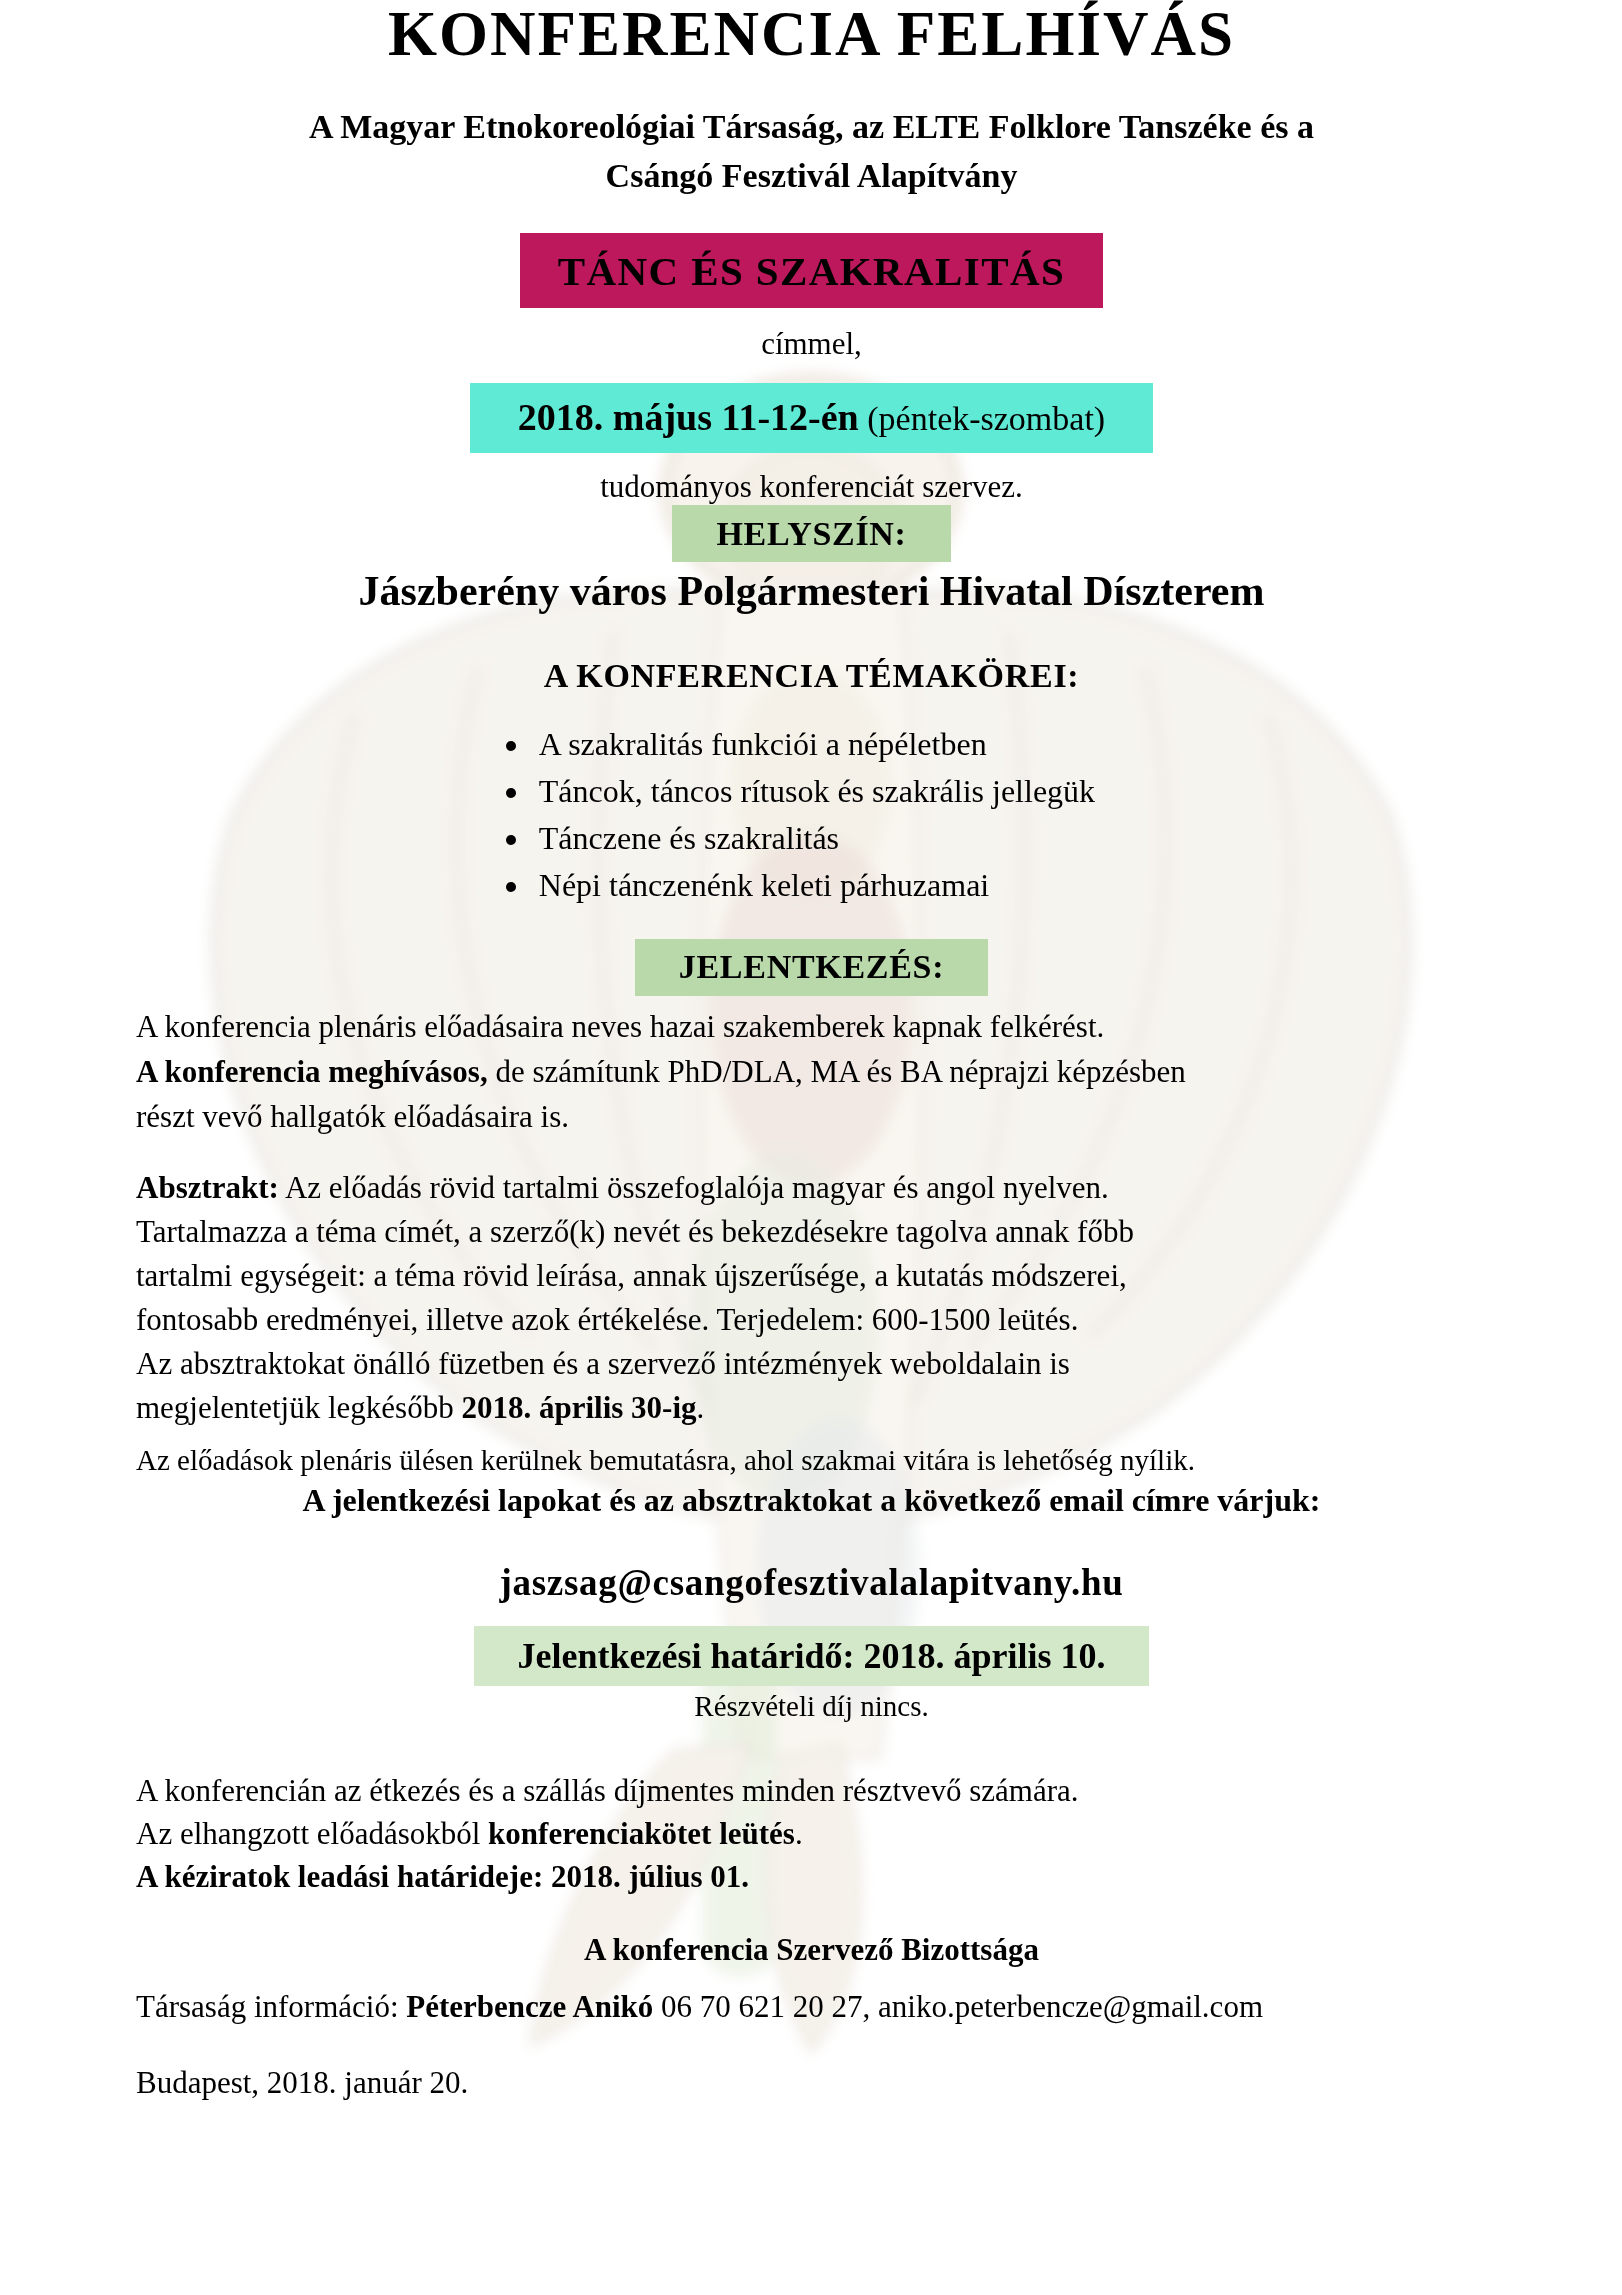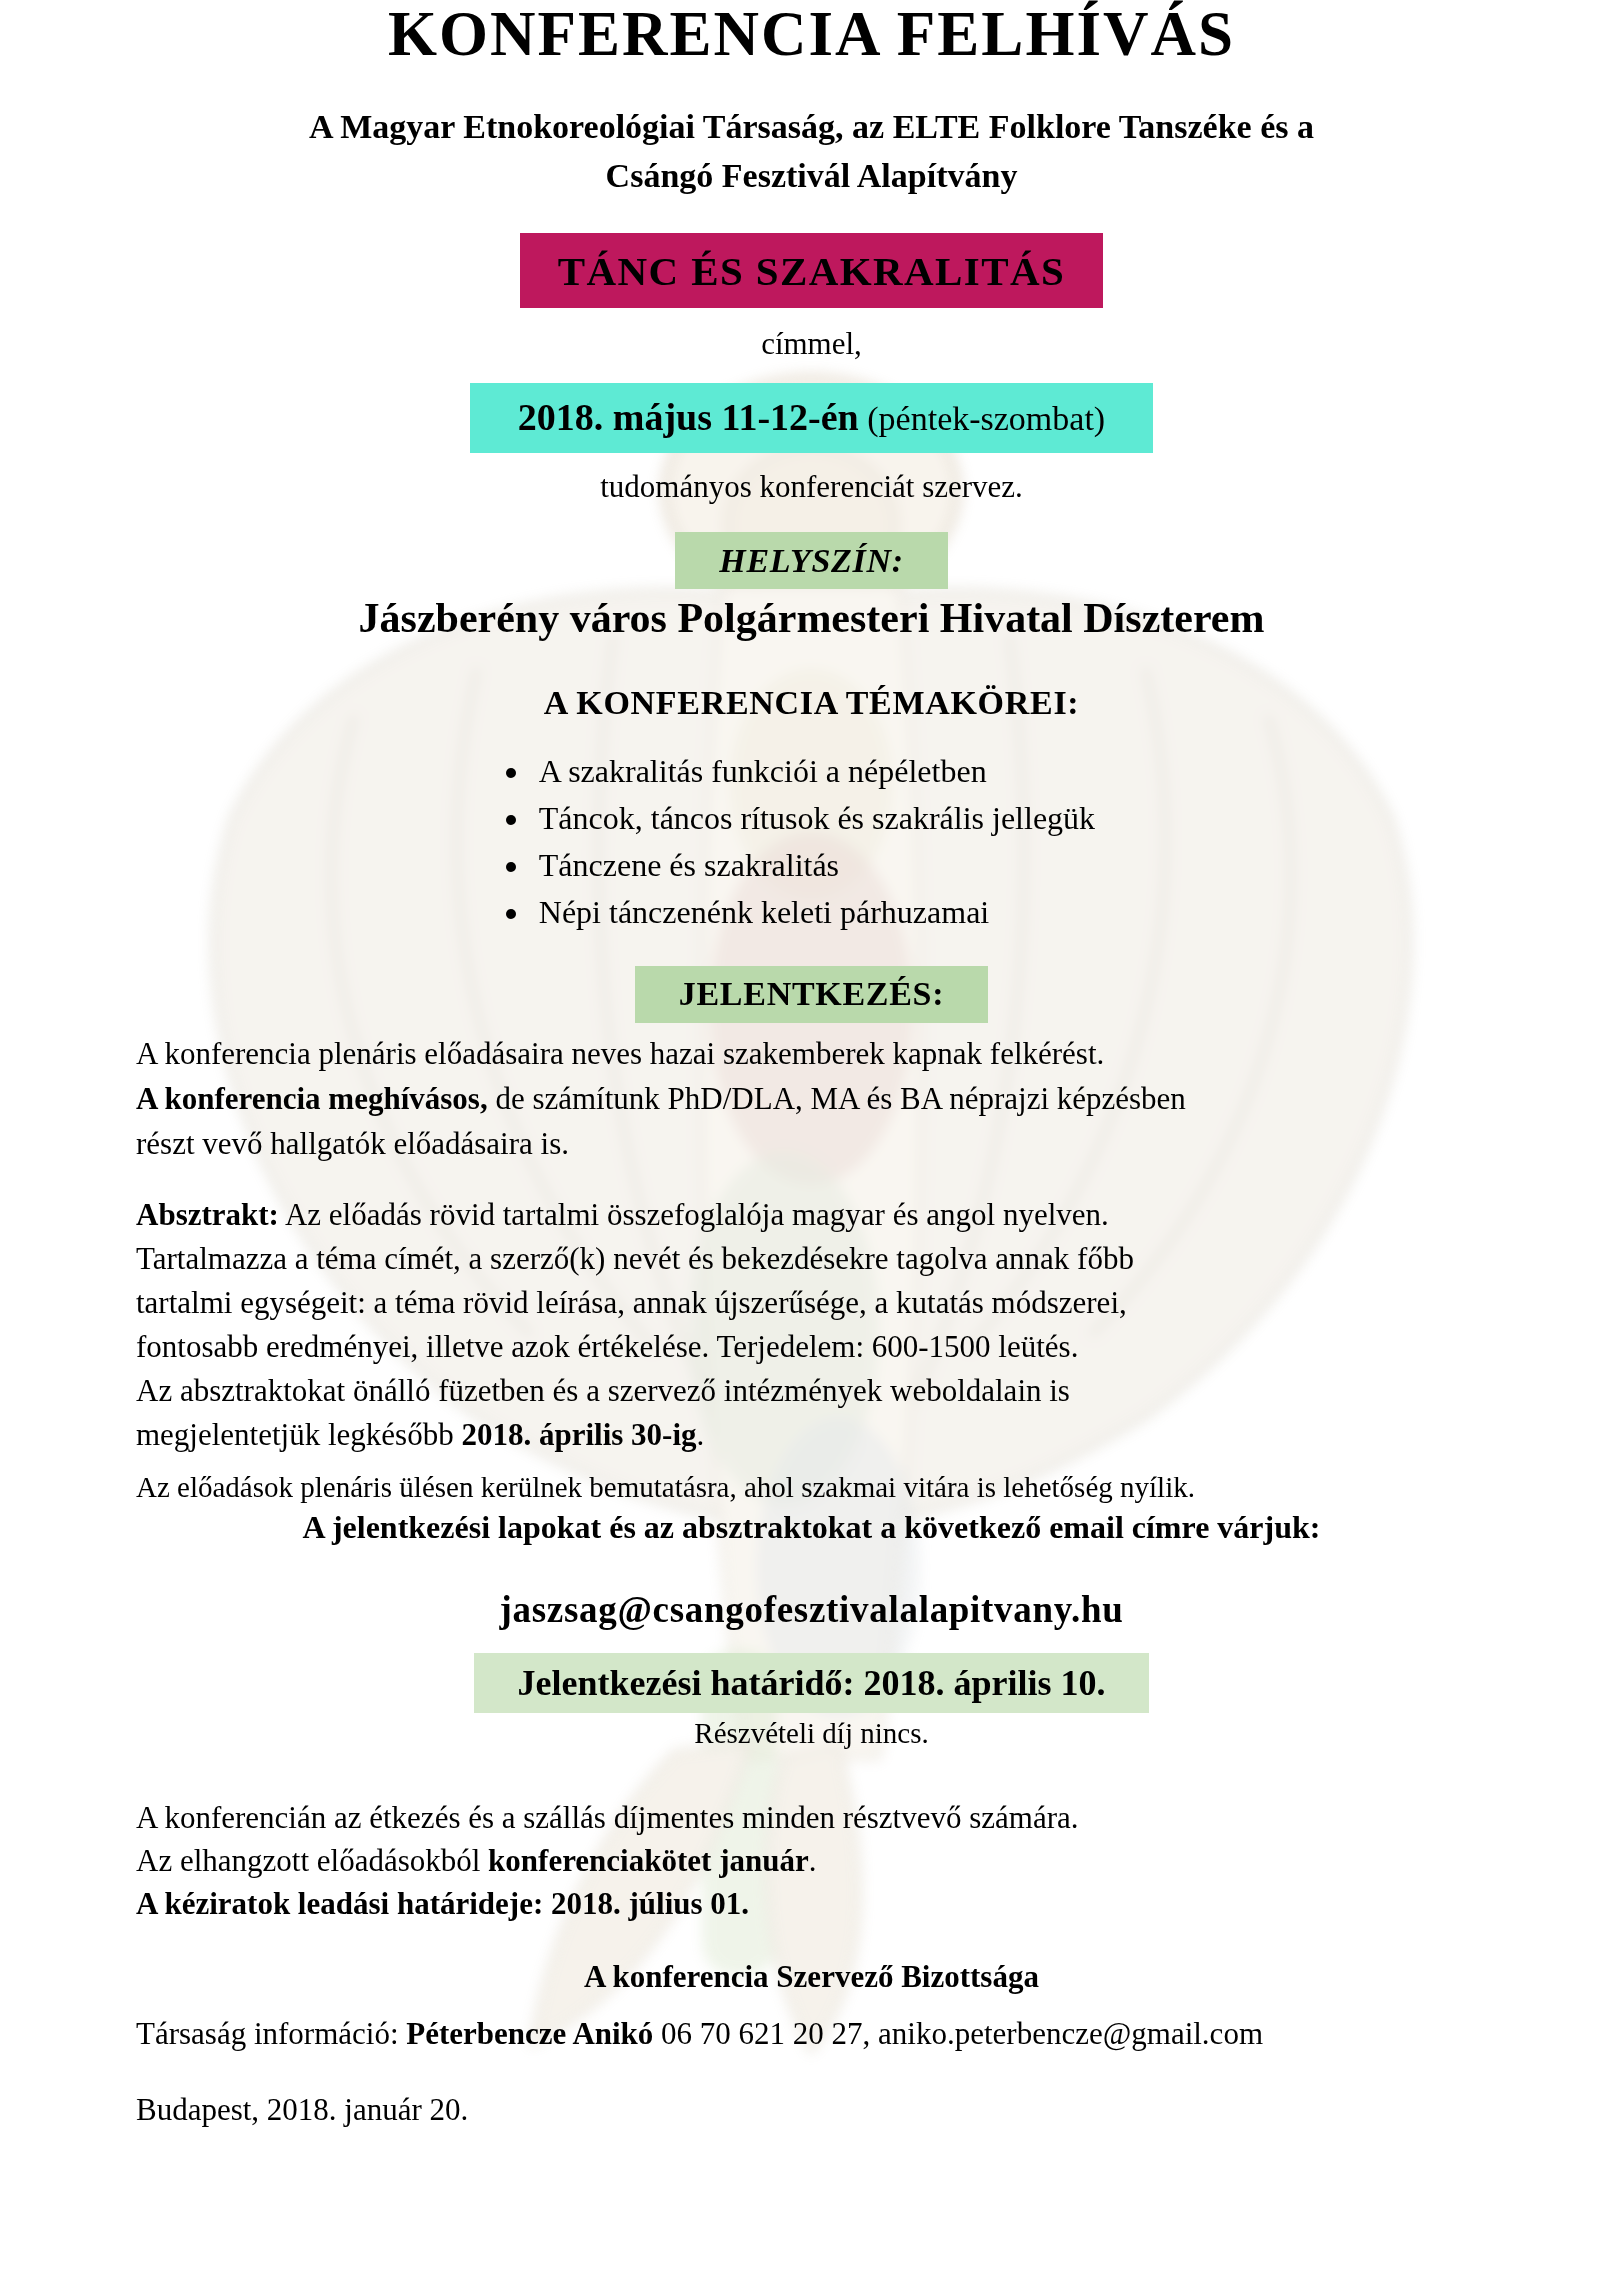--- a/index.html
+++ b/index.html
@@ -30,21 +30,21 @@
     display:inline-block;margin-top:20.4px;background:#5eead4;
     padding:12.3px 48px;font-size:38px;line-height:1.2;
   }
   .date-bar .date-bold{font-weight:bold;}
   .date-bar .date-note{font-weight:normal;font-size:34px;}
   .organize-line{margin-top:16.4px;font-size:31px;}
   .section-box{
     display:inline-block;background:#b9d9ab;font-weight:bold;
     padding:9.5px 44px;font-size:34px;letter-spacing:0.7px;
   }
-  .venue-box{margin-top:27px;font-style:italic;}
+  .venue-box{}
   .venue{margin-top:4.1px;font-size:42px;font-weight:bold;line-height:1.2;}
   .topics-heading{margin-top:40px;font-size:34px;font-weight:bold;letter-spacing:0.7px;}
   .topics-list{
     width:1063px;margin:26px auto 0;text-align:left;
     font-size:32px;line-height:47px;list-style:disc;
     padding-left:252px;box-sizing:border-box;
   }
   .topics-list li{padding-left:6.8px;}
   .jelentkezes-box{margin-top:30px;}
   .para{text-align:left;font-size:31px;line-height:45px;}
@@ -169,21 +169,21 @@
   <div class="email-line">jaszsag@csangofesztivalalapitvany.hu</div>
 
   <div>
     <div class="deadline-bar">Jelentkezési határidő: 2018. április 10.</div>
   </div>
   <div class="fee-note">Részvételi díj nincs.</div>
 
   <div class="info-block">
     <div>A konferencián az étkezés és a szállás díjmentes minden résztvevő számára.</div>
     <div>
-      <span>Az elhangzott előadásokból </span><span class="b">konferenciakötet január</span><span>.</span>
+      <span>Az elhangzott előadásokból </span><span class="b">konferenciakötet leütés</span><span>.</span>
     </div>
     <div class="b">A kéziratok leadási határideje: 2018. július 01.</div>
   </div>
 
   <div class="committee">A konferencia Szervező Bizottsága</div>
 
   <div class="contact-line">
     <span>Társaság információ: </span><span class="b">Péterbencze Anikó</span><span> 06 70 621 20 27, aniko.peterbencze@gmail.com</span>
   </div>
 

